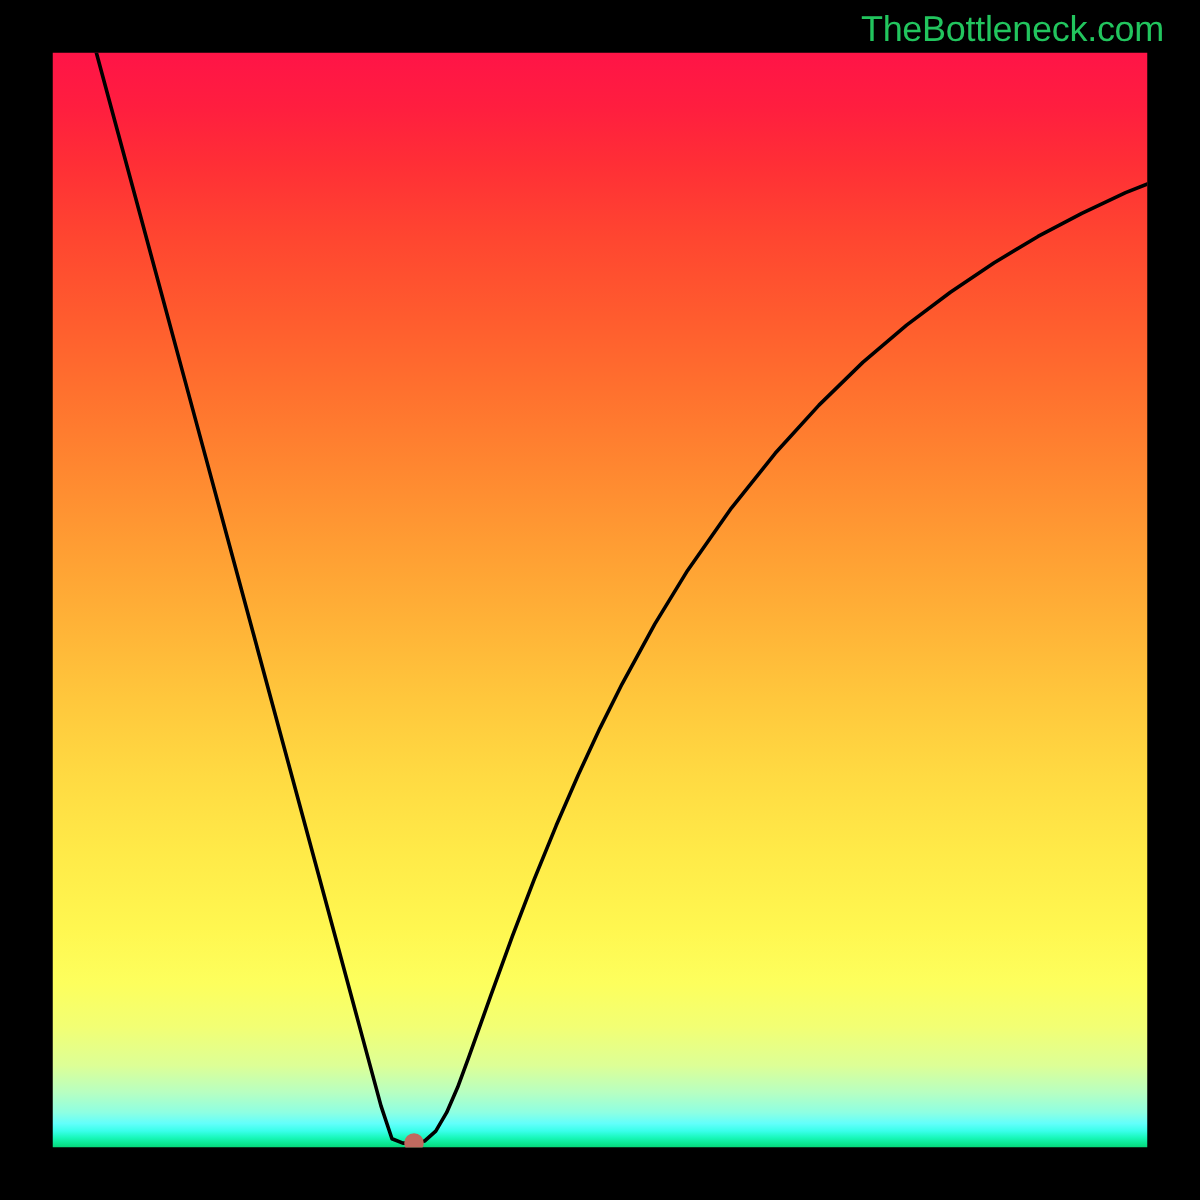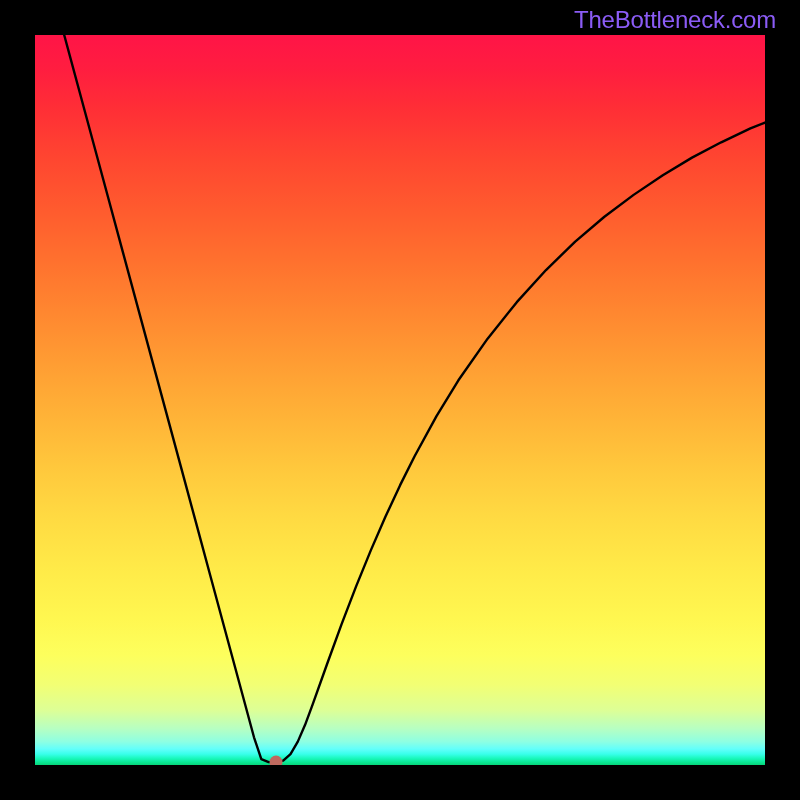--- a/index.html
+++ b/index.html
@@ -8,21 +8,21 @@
     width: 800px;
     height: 800px;
     background: #000;
     position: relative;
     font-family: Arial, sans-serif;
   }
   .watermark {
     position: absolute;
     top: 6px;
     right: 24px;
-    color: #8b5cf6;
+    color: #22c55e;
     font-size: 24px;
     font-weight: normal;
     letter-spacing: -0.2px;
     z-index: 10;
   }
   .plot-area {
     position: absolute;
     left: 35px;
     top: 35px;
     width: 730px;

